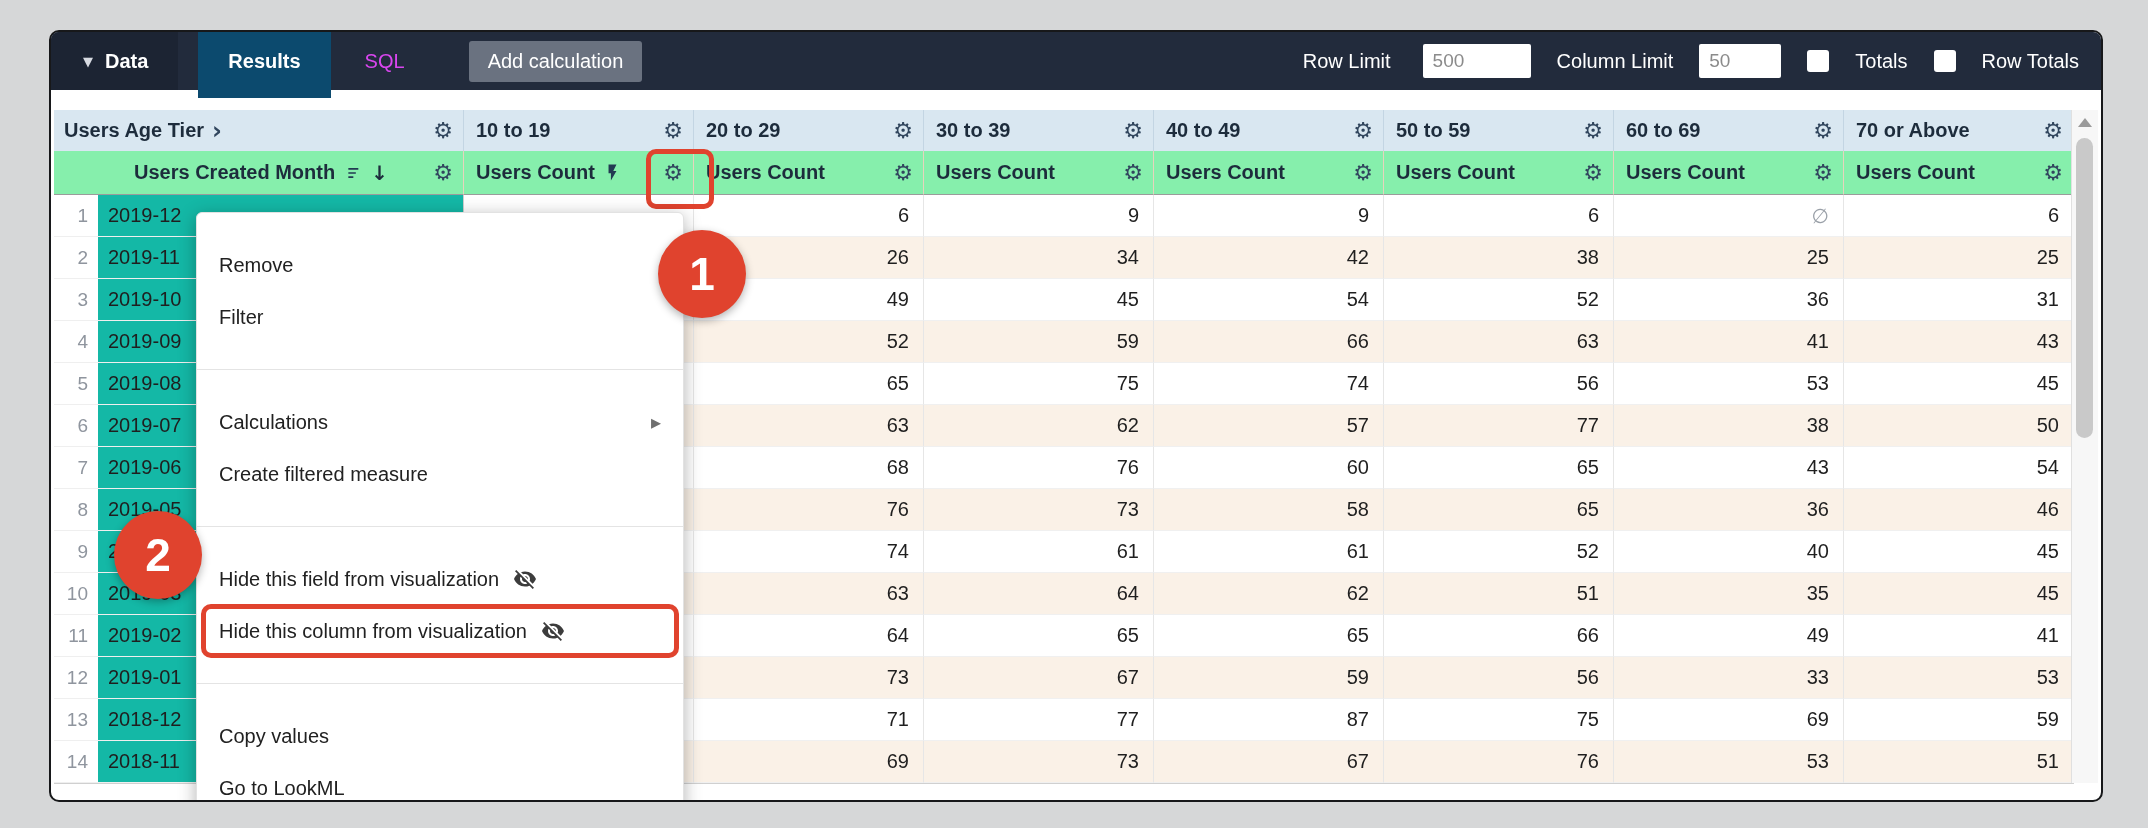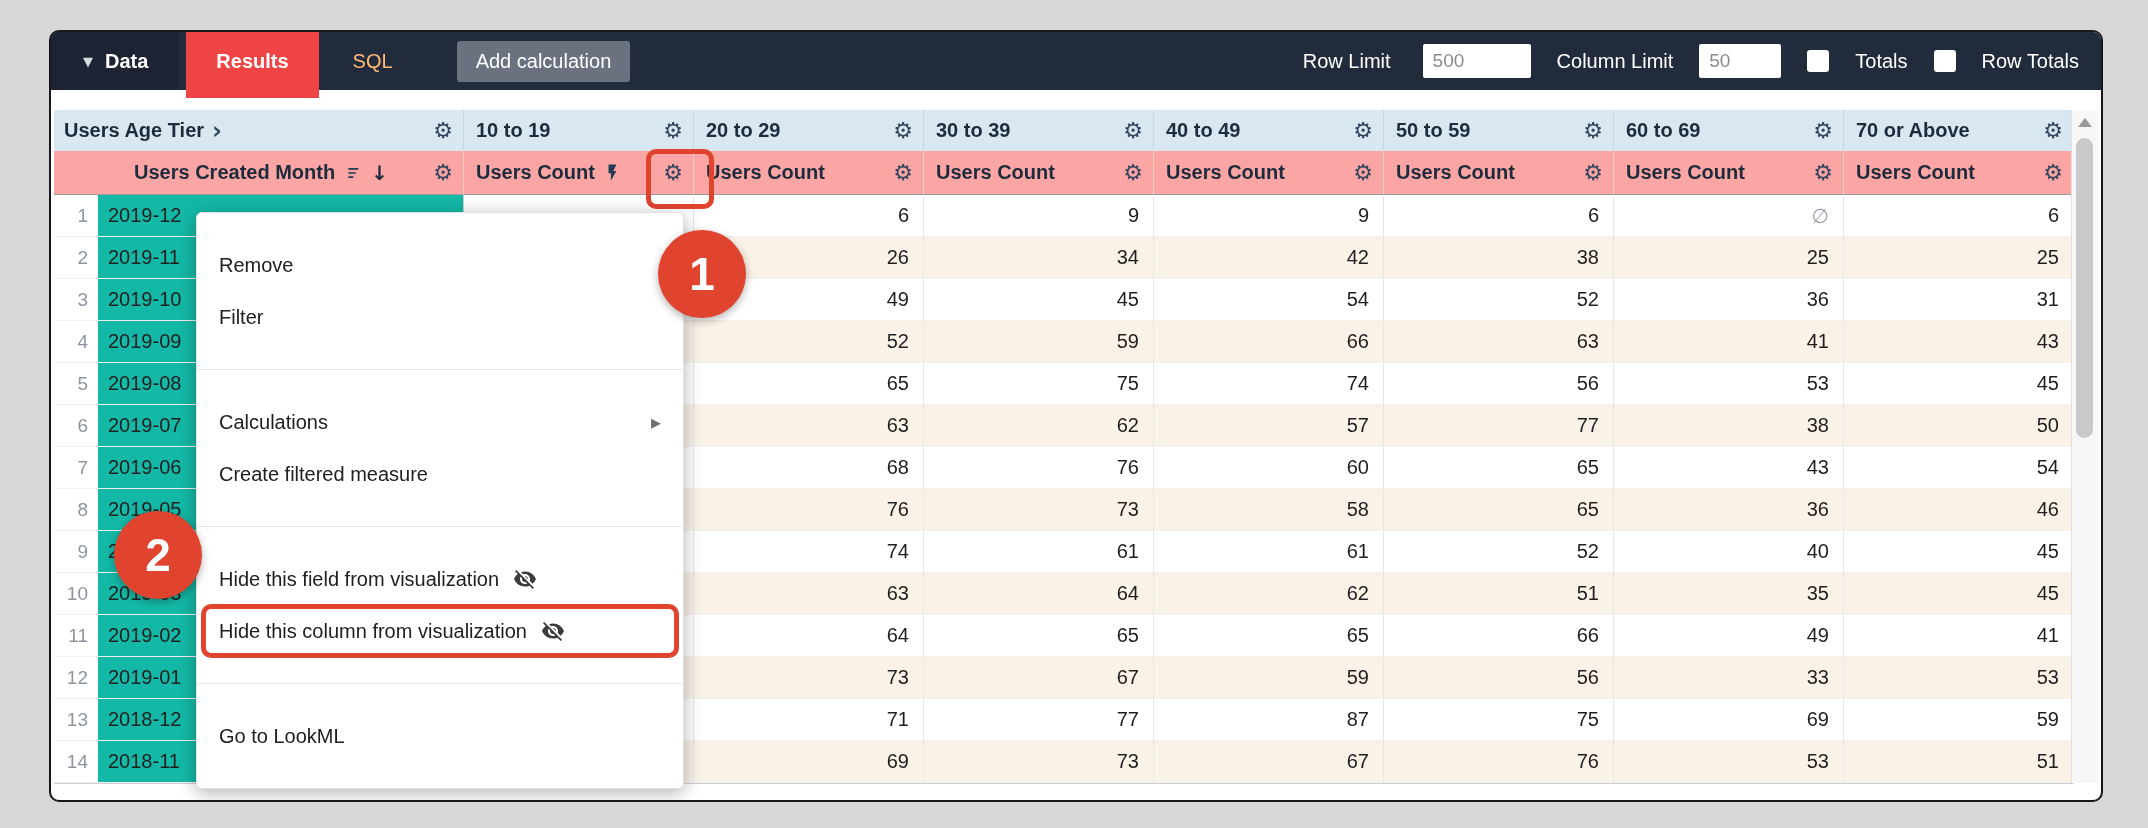--- a/index.html
+++ b/index.html
@@ -10,39 +10,39 @@
   
   .card{position:absolute;left:49px;top:30px;width:2050px;height:768px;background:#ffffff;
         border:2px solid #17181a;border-radius:10px;overflow:hidden;}
 
   
   .topbar{position:absolute;left:0;top:0;width:100%;height:58px;background:#222b3c;
           display:flex;align-items:center;color:#fff;font-size:20px;}
   .tb-tab{height:100%;display:flex;align-items:center;cursor:pointer;}
   .tb-data{padding:0 30px 0 32px;gap:12px;font-weight:700;background:#1c2433;}
   .caret{font-size:13px;color:#d7dbe2;font-family:"DejaVu Sans",sans-serif;}
-  .tb-results{padding:8px 30px;font-weight:700;background:#ef4444;margin-left:8px;}
-  .tb-sql{padding:4px 34px;color:#fdba74;}
+  .tb-results{padding:8px 30px;font-weight:700;background:#0c4a6e;margin-left:20px;}
+  .tb-sql{padding:4px 34px;color:#d946ef;}
   .tb-addcalc{margin-left:30px;background:#6a7280;color:#fff;border:none;border-radius:3px;
               padding:9px 19px;font-size:20px;font-family:inherit;cursor:pointer;}
   .tb-right{margin-left:auto;display:flex;align-items:center;gap:26px;padding-right:22px;}
   .tb-label{color:#fff;white-space:nowrap;}
   .tb-input{height:34px;border:none;border-radius:2px;padding:0 10px;font-size:19px;color:#8b8b8b;
             background:#fff;font-family:inherit;}
   .tb-check{width:22px;height:22px;background:#fff;border-radius:3px;display:inline-block;cursor:pointer;}
 
   
   .grid{position:absolute;left:3px;top:78px;width:2020px;display:grid;
         grid-template-columns:44px 366px repeat(7,230px);
         grid-template-rows:41px 44px repeat(14,42px);
         font-size:20px;color:#1f1f1f;border-bottom:1px solid #d0d0d0;}
   .cell{display:flex;align-items:center;min-width:0;}
   .h1{background:#d9e7f1;border-right:1px solid #c3d5e3;color:#1d2c3c;font-weight:700;
       padding:0 10px 0 12px;}
-  .h2{background:#fca5a5;border-right:1px solid #e7d3bd;border-bottom:1px solid #9b9b9b;
+  .h2{background:#86efac;border-right:1px solid #e7d3bd;border-bottom:1px solid #9b9b9b;
       color:#1d2c3c;font-weight:700;padding:0 10px 0 12px;position:relative;}
   .phdim{grid-column:1/3;padding-left:10px;}
   .mhdim{grid-column:1/3;padding-left:80px;}
   .hlabel{white-space:nowrap;overflow:hidden;text-overflow:ellipsis;}
   .chev{font-size:24px;font-weight:700;margin-left:8px;color:#31465e;font-family:"DejaVu Sans",sans-serif;}
   .gear{font-family:"DejaVu Sans",sans-serif;font-size:22px;line-height:1;color:#31465e;cursor:pointer;}
   .h1 .gear{margin-left:auto;}
   .mhdim .gear{margin-left:auto;}
   .gwrap{margin-left:auto;position:relative;display:inline-flex;}
   .gwrap .gear{margin-left:0;}
@@ -234,20 +234,23 @@
           <span>Hide this column from visualization</span>
           <svg class="eye" width="24" height="24" viewBox="0 0 24 24">
               <path fill="#3c3c3c" d="M12 7c2.76 0 5 2.24 5 5 0 .65-.13 1.26-.36 1.83l2.92 2.92c1.51-1.26 2.7-2.89 3.43-4.75-1.73-4.39-6-7.5-11-7.5-1.4 0-2.74.25-3.98.7l2.16 2.16C10.74 7.13 11.35 7 12 7zM2 4.27l2.28 2.28.46.46C3.08 8.3 1.78 10.02 1 12c1.73 4.39 6 7.5 11 7.5 1.55 0 3.03-.3 4.38-.84l.42.42L19.73 22 21 20.73 3.27 3 2 4.27zM7.53 9.8l1.55 1.55c-.05.21-.08.43-.08.65 0 1.66 1.34 3 3 3 .22 0 .44-.03.65-.08l1.55 1.55c-.67.33-1.41.53-2.2.53-2.76 0-5-2.24-5-5 0-.79.2-1.53.53-2.2zm4.31-.78l3.15 3.15.02-.16c0-1.66-1.34-3-3-3l-.17.01z"></path>
             </svg>
           <div class="rect2"></div>
         </div>
       </div>
       <div class="menu-div"></div>
       <div class="menu-sec">
         <div class="menu-item">
+          <span>Copy values</span>
+        </div>
+        <div class="menu-item">
           <span>Go to LookML</span>
         </div>
       </div>
     </div>
 
     <div class="badge" id="badge1">1</div>
     <div class="badge" id="badge2">2</div>
 
   </div>
 </div>

